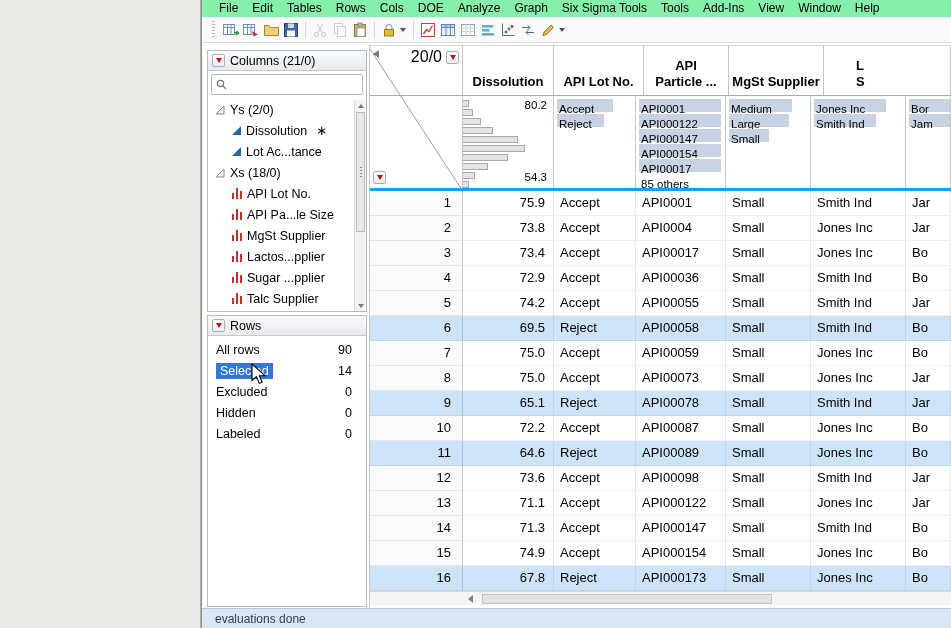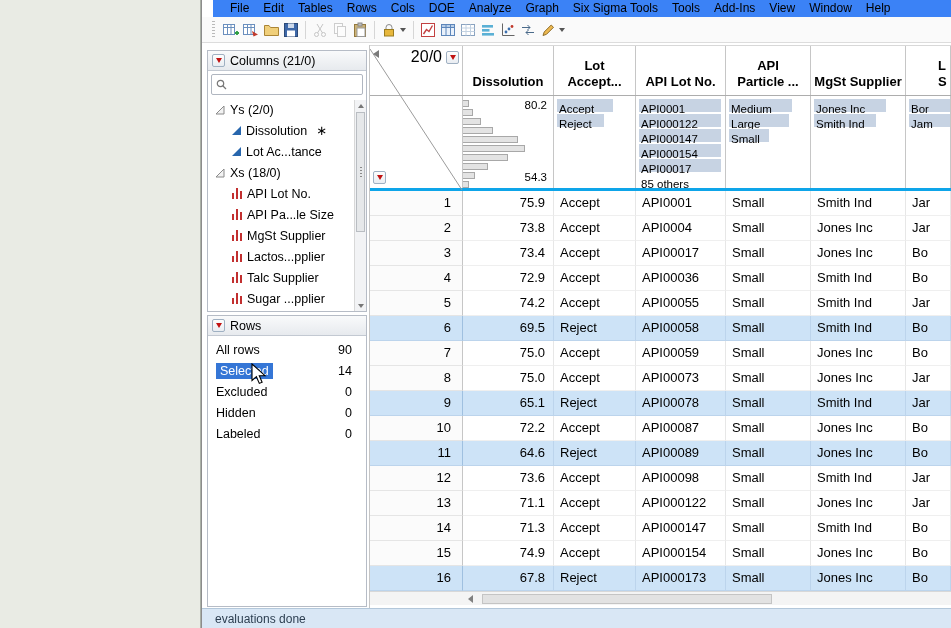--- a/index.html
+++ b/index.html
@@ -11,22 +11,22 @@
     color:#000;
   }
   
   .backdrop { position:absolute; left:0; top:0; width:201px; height:628px;
     background:#e9ebe4; border-right:1px solid #aab0a6; }
   
   .window { position:absolute; left:201px; top:0; width:750px; height:628px;
     background:#fff; border-left:1px solid #8c8c8c; }
 
   
-  .menubar { position:absolute; left:11px; top:0; right:0; height:17px;
-    display:flex; align-items:flex-end; padding-left:10px; background:#3b82f6; }
+  .menubar { position:absolute; left:0; top:0; right:0; height:17px;
+    display:flex; align-items:flex-end; padding-left:10px; background:#86efac; }
   .menu-item { font-size:12px; line-height:17px; padding:0 7px; cursor:default; }
 
   
   .toolbar { position:absolute; left:0; top:17px; right:0; height:26px;
     background:#fafafa; border-bottom:1px solid #dcdcdc;
     display:flex; align-items:center; padding-left:8px; }
   .tgrip { width:3px; height:18px; margin:0 6px 0 2px;
     background:repeating-linear-gradient(180deg,#b9b9b9 0 1px,transparent 1px 3px); }
   .tbi { display:inline-flex; align-items:center; justify-content:center;
     width:20px; height:20px; border-radius:2px; }
@@ -372,28 +372,28 @@
             <div class="tree-row nominal">
 
               <span class="nominal-icon"></span>
               <span class="tree-label">Lactos...pplier</span>
               <span class="tree-marker"></span>
             </div>
 
             <div class="tree-row nominal">
 
               <span class="nominal-icon"></span>
+              <span class="tree-label">Sugar ...pplier</span>
+              <span class="tree-marker"></span>
+            </div>
+
+            <div class="tree-row nominal">
+
+              <span class="nominal-icon"></span>
               <span class="tree-label">Talc Supplier</span>
-              <span class="tree-marker"></span>
-            </div>
-
-            <div class="tree-row nominal">
-
-              <span class="nominal-icon"></span>
-              <span class="tree-label">Sugar ...pplier</span>
               <span class="tree-marker"></span>
             </div>
           </div>
         <div class="vscroll">
           <span class="vs-arrow up">
               <span class="tri-up-g"></span>
             </span>
           <div class="vs-thumb">
               <span class="grip-dots"></span>
             </div>
@@ -454,24 +454,20 @@
               <span class="corner-label">20/0</span>
               <span class="rt-btn">
                   <span class="tri-down-red"></span>
                 </span>
             </span>
           </div>
           <div class="hc w1">
               <div class="hl"></div>
               <div class="hl">Dissolution</div>
             </div>
-          <div class="hc w2">
-              <div class="hl">Lot</div>
-              <div class="hl">Accept...</div>
-            </div>
           <div class="hc w3">
               <div class="hl"></div>
               <div class="hl">API Lot No.</div>
             </div>
           <div class="hc w4">
               <div class="hl">API</div>
               <div class="hl">Particle ...</div>
             </div>
           <div class="hc w5">
               <div class="hl"></div>

